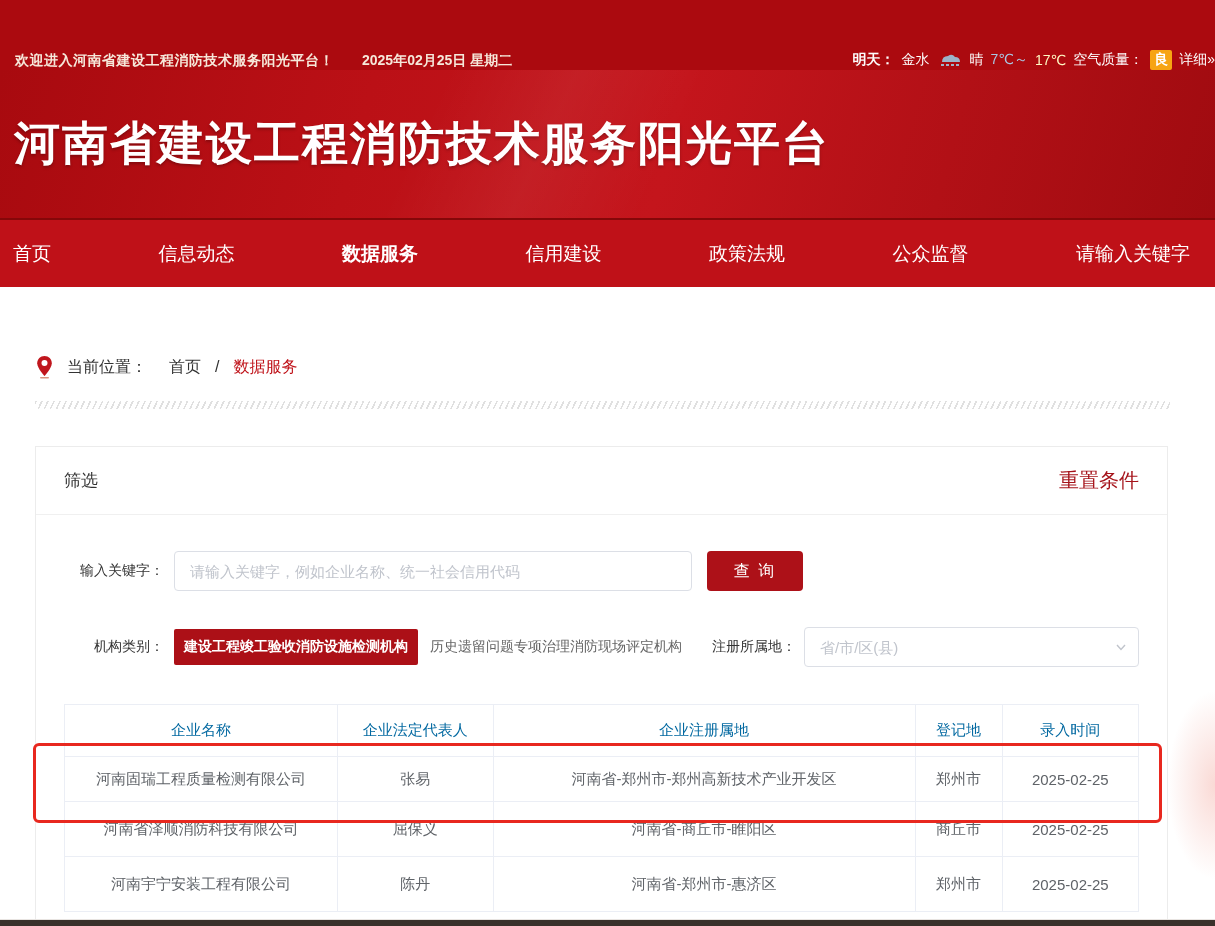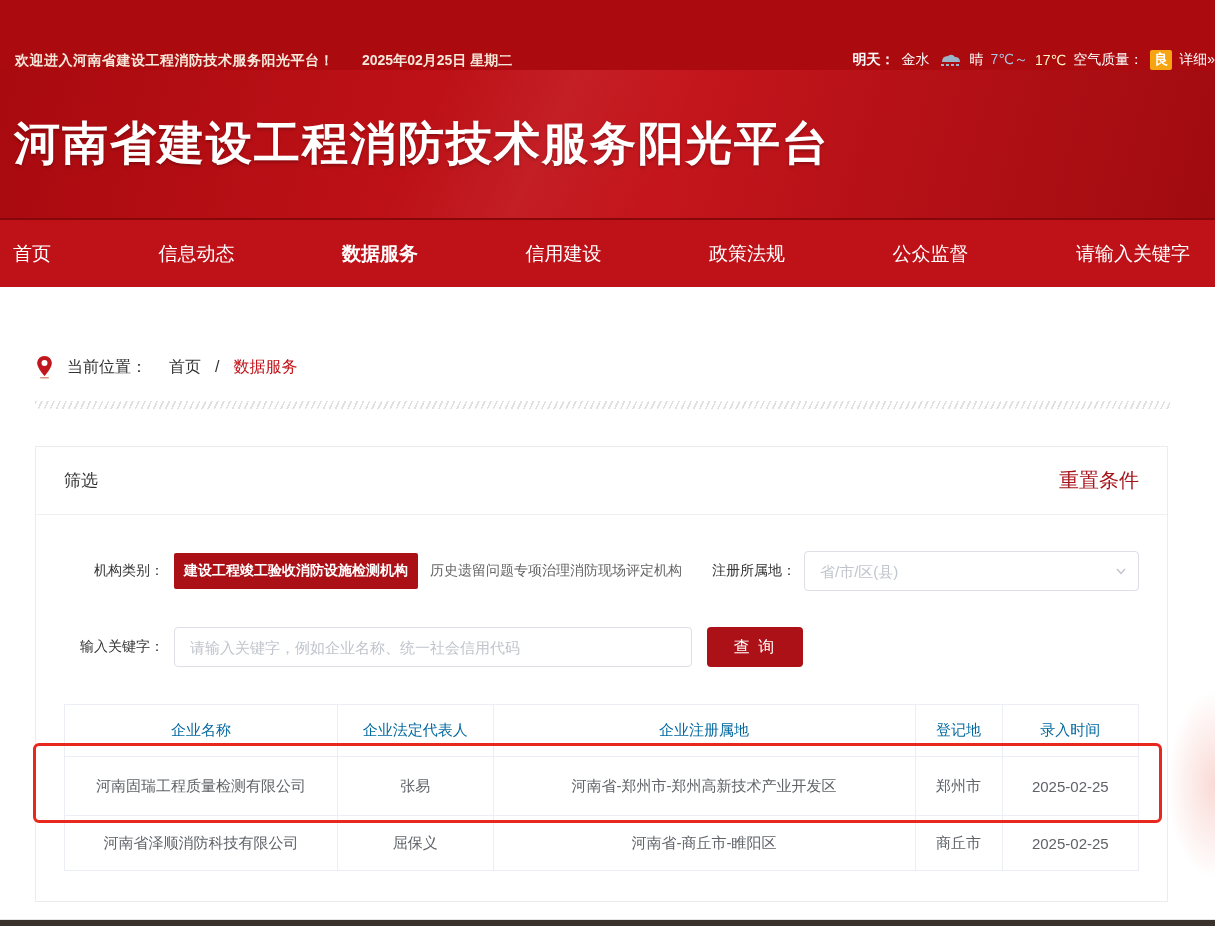--- a/index.html
+++ b/index.html
@@ -114,21 +114,21 @@
   }
 
   
   .result-table { width:100%; border-collapse:collapse; margin-top:37px; }
   .result-table th, .result-table td {
     border:1px solid #ebeef5; text-align:center; font-weight:normal;
     font-size:15px; padding:0 6px;
   }
   .result-table th { height:52px; color:#0369a1; }
   .result-table td { height:55px; color:#5f6368; }
-  .result-table tr.row-tall td { height:59px; }
+  .result-table tr.row-tall td { height:45px; }
 
   
   .highlight-box {
     position:absolute; left:33px; top:743px; width:1129px; height:80px;
     border:3px solid #e8281f; border-radius:6px; z-index:5; pointer-events:none;
   }
 
   .pink-glow {
     position:absolute; right:0; top:690px; width:48px; height:190px;
     background:radial-gradient(ellipse at 100% 50%, rgba(248,205,199,.75), rgba(255,255,255,0) 70%);
@@ -201,38 +201,38 @@
 
 <div class="card">
   <div class="card-header">
     <span class="card-title">筛选</span>
     <span class="reset-link">重置条件</span>
   </div>
 
   <div class="card-body">
 
     <div class="filter-row">
+      <span class="f-label">输入关键字：</span>
+      <input type="text" class="kw-input" placeholder="请输入关键字，例如企业名称、统一社会信用代码" style="">
+      <button class="search-btn">查 询</button>
+    </div>
+
+    <div class="filter-row">
       <span class="f-label">机构类别：</span>
       <span class="cat-badge">建设工程竣工验收消防设施检测机构</span>
       <span class="cat-option">历史遗留问题专项治理消防现场评定机构</span>
       <div class="region-group">
         <span class="region-label">注册所属地：</span>
         <div class="select-box">
           <input type="text" readonly="" placeholder="省/市/区(县)" style="">
           <svg class="select-arrow" viewBox="0 0 12 12">
             <polyline points="2,4 6,8.5 10,4" fill="none" stroke="#c0c4cc" stroke-width="1.4"></polyline>
           </svg>
         </div>
       </div>
-    </div>
-
-    <div class="filter-row">
-      <span class="f-label">输入关键字：</span>
-      <input type="text" class="kw-input" placeholder="请输入关键字，例如企业名称、统一社会信用代码" style="">
-      <button class="search-btn">查 询</button>
     </div>
 
     <table class="result-table">
       <colgroup>
         <col style="width:25.4%">
           <col style="width:14.5%">
           <col style="width:39.3%">
         <col style="width:8.1%">
           <col style="width:12.7%">
       </colgroup>
@@ -253,20 +253,27 @@
           <td>郑州市</td>
           <td>2025-02-25</td>
         </tr>
         <tr>
           <td>河南省泽顺消防科技有限公司</td>
           <td>屈保义</td>
           <td>河南省-商丘市-睢阳区</td>
           <td>商丘市</td>
           <td>2025-02-25</td>
         </tr>
+        <tr>
+          <td>河南宇宁安装工程有限公司</td>
+          <td>陈丹</td>
+          <td>河南省-郑州市-惠济区</td>
+          <td>郑州市</td>
+          <td>2025-02-25</td>
+        </tr>
       </tbody>
     </table>
   </div>
 </div>
 
 <div class="highlight-box"></div>
 <div class="pink-glow"></div>
 <div class="footer-strip"></div>
 
 </body></html>

